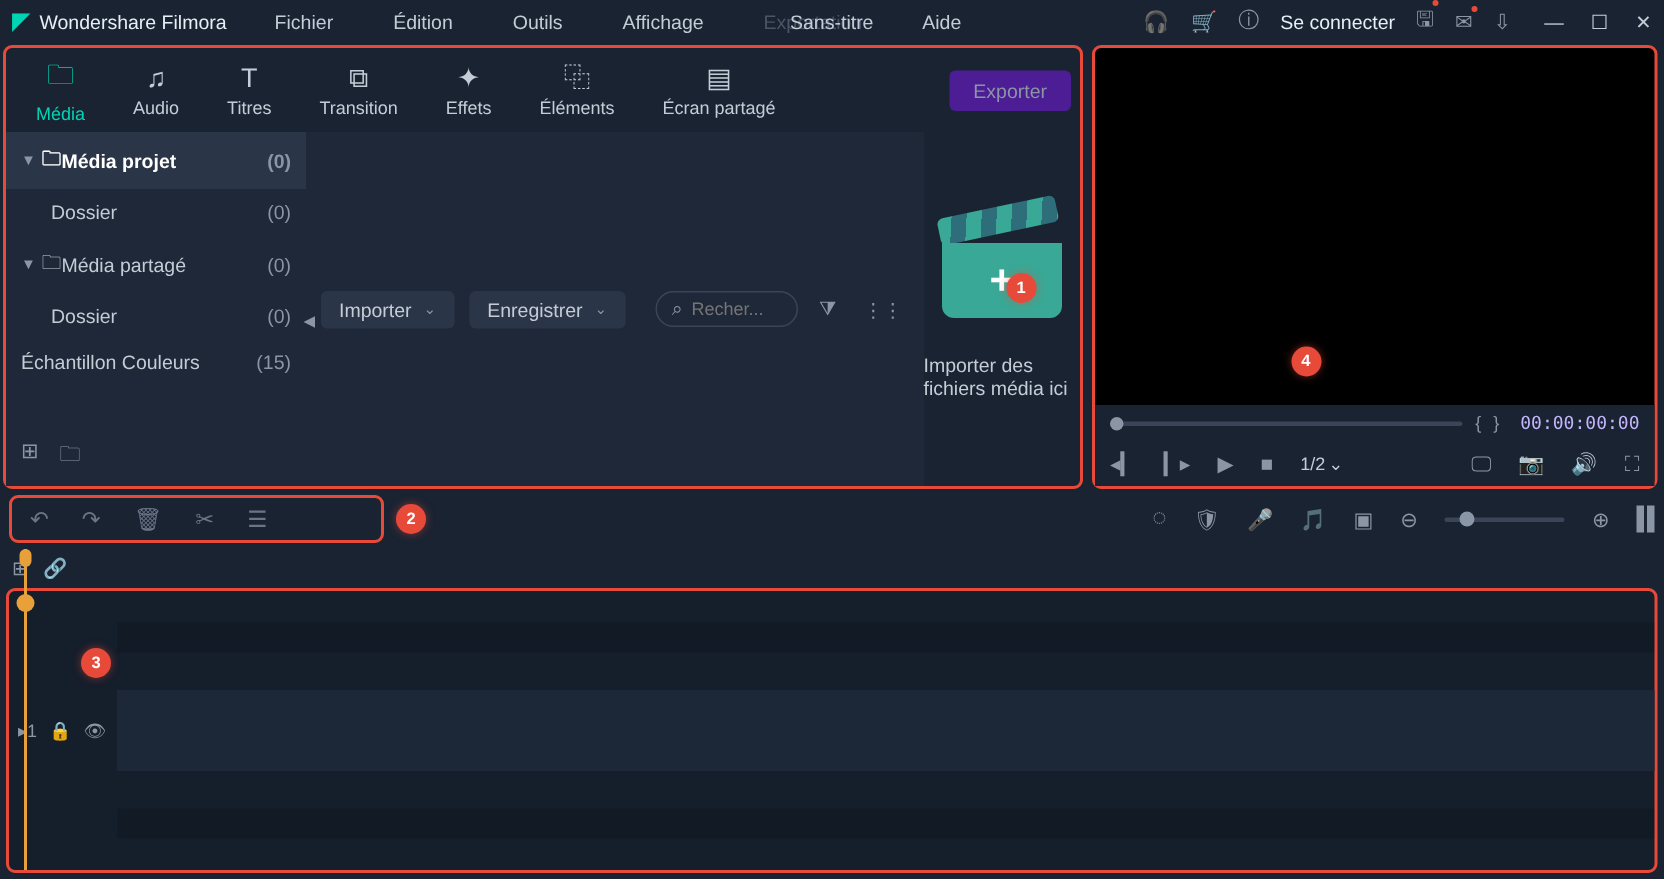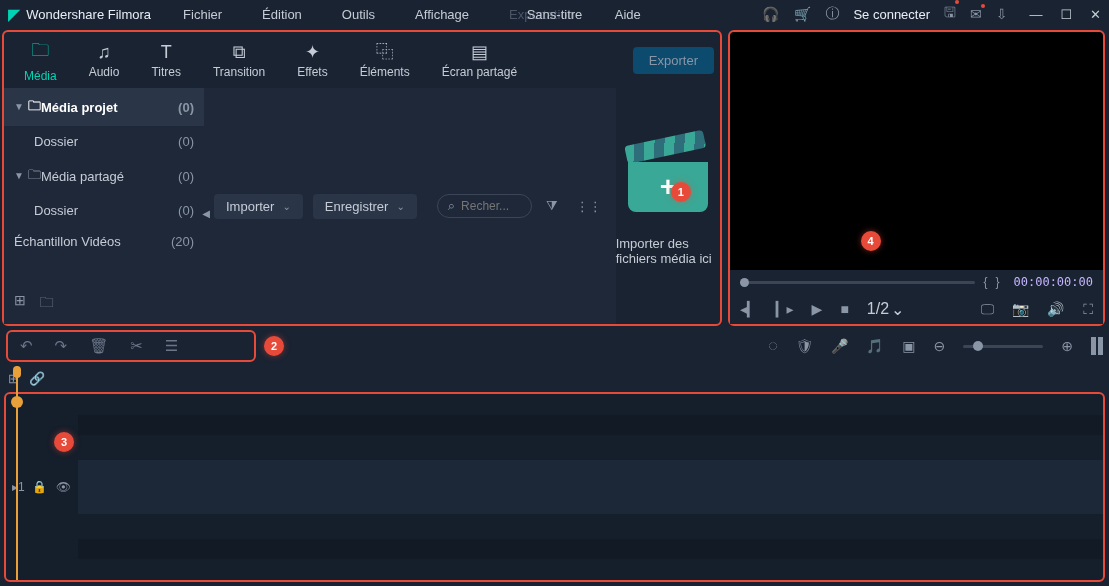--- a/index.html
+++ b/index.html
@@ -28,21 +28,21 @@
 .left-panel { width: 720px; border: 2px solid #e84a3a; border-radius: 6px; margin: 2px; display: flex; flex-direction: column; }
 .right-panel { flex: 1; border: 2px solid #e84a3a; border-radius: 6px; margin: 2px 4px; display: flex; flex-direction: column; background: #000; position: relative; }
 
 
 .tabs { height: 56px; display: flex; align-items: center; padding: 0 6px; gap: 4px; }
 .tab { display: flex; flex-direction: column; align-items: center; gap: 2px; padding: 6px 14px; color: #c5ccd6; cursor: pointer; position: relative; }
 .tab.active { color: #00d4b4; }
 .tab-icon { font-size: 18px; }
 .tab-label { font-size: 12px; }
 .tab.active::after { content: ""; position: absolute; bottom: -2px; left: 10%; right: 10%; height: 2px; background: #00d4b4; }
-.export-btn { margin-left: auto; background: #0c4a6e; color: #8a95a5; padding: 6px 16px; border-radius: 4px; cursor: pointer; }
+.export-btn { margin-left: auto; background: #4c1d95; color: #8a95a5; padding: 6px 16px; border-radius: 4px; cursor: pointer; }
 
 
 .sub-panel { display: flex; flex: 1; }
 .media-sidebar { width: 200px; background: #1e2838; display: flex; flex-direction: column; position: relative; }
 .sidebar-row { display: flex; align-items: center; padding: 8px 10px; justify-content: space-between; cursor: pointer; }
 .sidebar-row.header { background: #2a3648; font-weight: 600; color: #fff; }
 .sidebar-row.sub { padding-left: 30px; }
 .sidebar-arrow { color: #8a95a5; margin-right: 4px; font-size: 10px; }
 .sidebar-label { flex: 1; }
 .sidebar-count { color: #8a95a5; }
@@ -71,21 +71,21 @@
 
 
 .preview-area { flex: 1; }
 .preview-markers { height: 24px; background: #1a2332; display: flex; align-items: center; padding: 0 10px; gap: 8px; font-size: 12px; }
 .marker-slider { flex: 1; height: 3px; background: #3a4558; border-radius: 2px; position: relative; }
 .marker-handle { position: absolute; left: 0; top: -3px; width: 9px; height: 9px; background: #8a95a5; border-radius: 50%; }
 .marker-braces { color: #8a95a5; display: flex; gap: 8px; }
 .timecode { color: #c4b5fd; font-family: monospace; margin-left: 6px; }
 .preview-controls { height: 30px; background: #1a2332; display: flex; align-items: center; padding: 0 10px; gap: 18px; }
 .pv-btn { color: #8a95a5; cursor: pointer; font-size: 14px; }
-.pv-fraction { color: #c5ccd6; font-size: 16px; display: flex; align-items: center; gap: 2px; }
+.pv-fraction { color: #c5ccd6; font-size: 12px; display: flex; align-items: center; gap: 2px; }
 
 
 .edit-toolbar-wrap { display: flex; align-items: center; height: 36px; padding: 0 6px; gap: 8px; }
 .edit-toolbar { border: 2px solid #e84a3a; border-radius: 6px; height: 32px; display: flex; align-items: center; gap: 22px; padding: 0 12px; width: 250px; }
 .et-icon { color: #6a7588; cursor: pointer; font-size: 15px; }
 .right-toolbar { margin-left: auto; display: flex; align-items: center; gap: 18px; }
 .rt-icon { color: #8a95a5; cursor: pointer; font-size: 14px; }
 .rt-icon.dotted { font-size: 16px; }
 .zoom-slider { width: 80px; height: 3px; background: #3a4558; position: relative; border-radius: 2px; }
 .zoom-handle { position: absolute; left: 10px; top: -4px; width: 10px; height: 10px; background: #8a95a5; border-radius: 50%; }
@@ -189,22 +189,22 @@
         <div class="sidebar-row">
             <span><span class="sidebar-arrow">▼</span>🗀 </span>
             <span class="sidebar-label">Média partagé</span>
             <span class="sidebar-count">(0)</span>
           </div>
         <div class="sidebar-row sub">
             <span class="sidebar-label">Dossier</span>
             <span class="sidebar-count">(0)</span>
           </div>
         <div class="sidebar-row">
-            <span class="sidebar-label">Échantillon Vidéos</span>
-            <span class="sidebar-count">(20)</span>
+            <span class="sidebar-label">Échantillon Couleurs</span>
+            <span class="sidebar-count">(15)</span>
           </div>
         <div class="sidebar-footer">
           <span class="sidebar-footer-icon">⊞</span>
           <span class="sidebar-footer-icon">🗀</span>
         </div>
         <span class="collapse-nub">◀</span>
       </div>
       <div class="content">
         <div class="content-toolbar">
           <div class="tb-btn">

